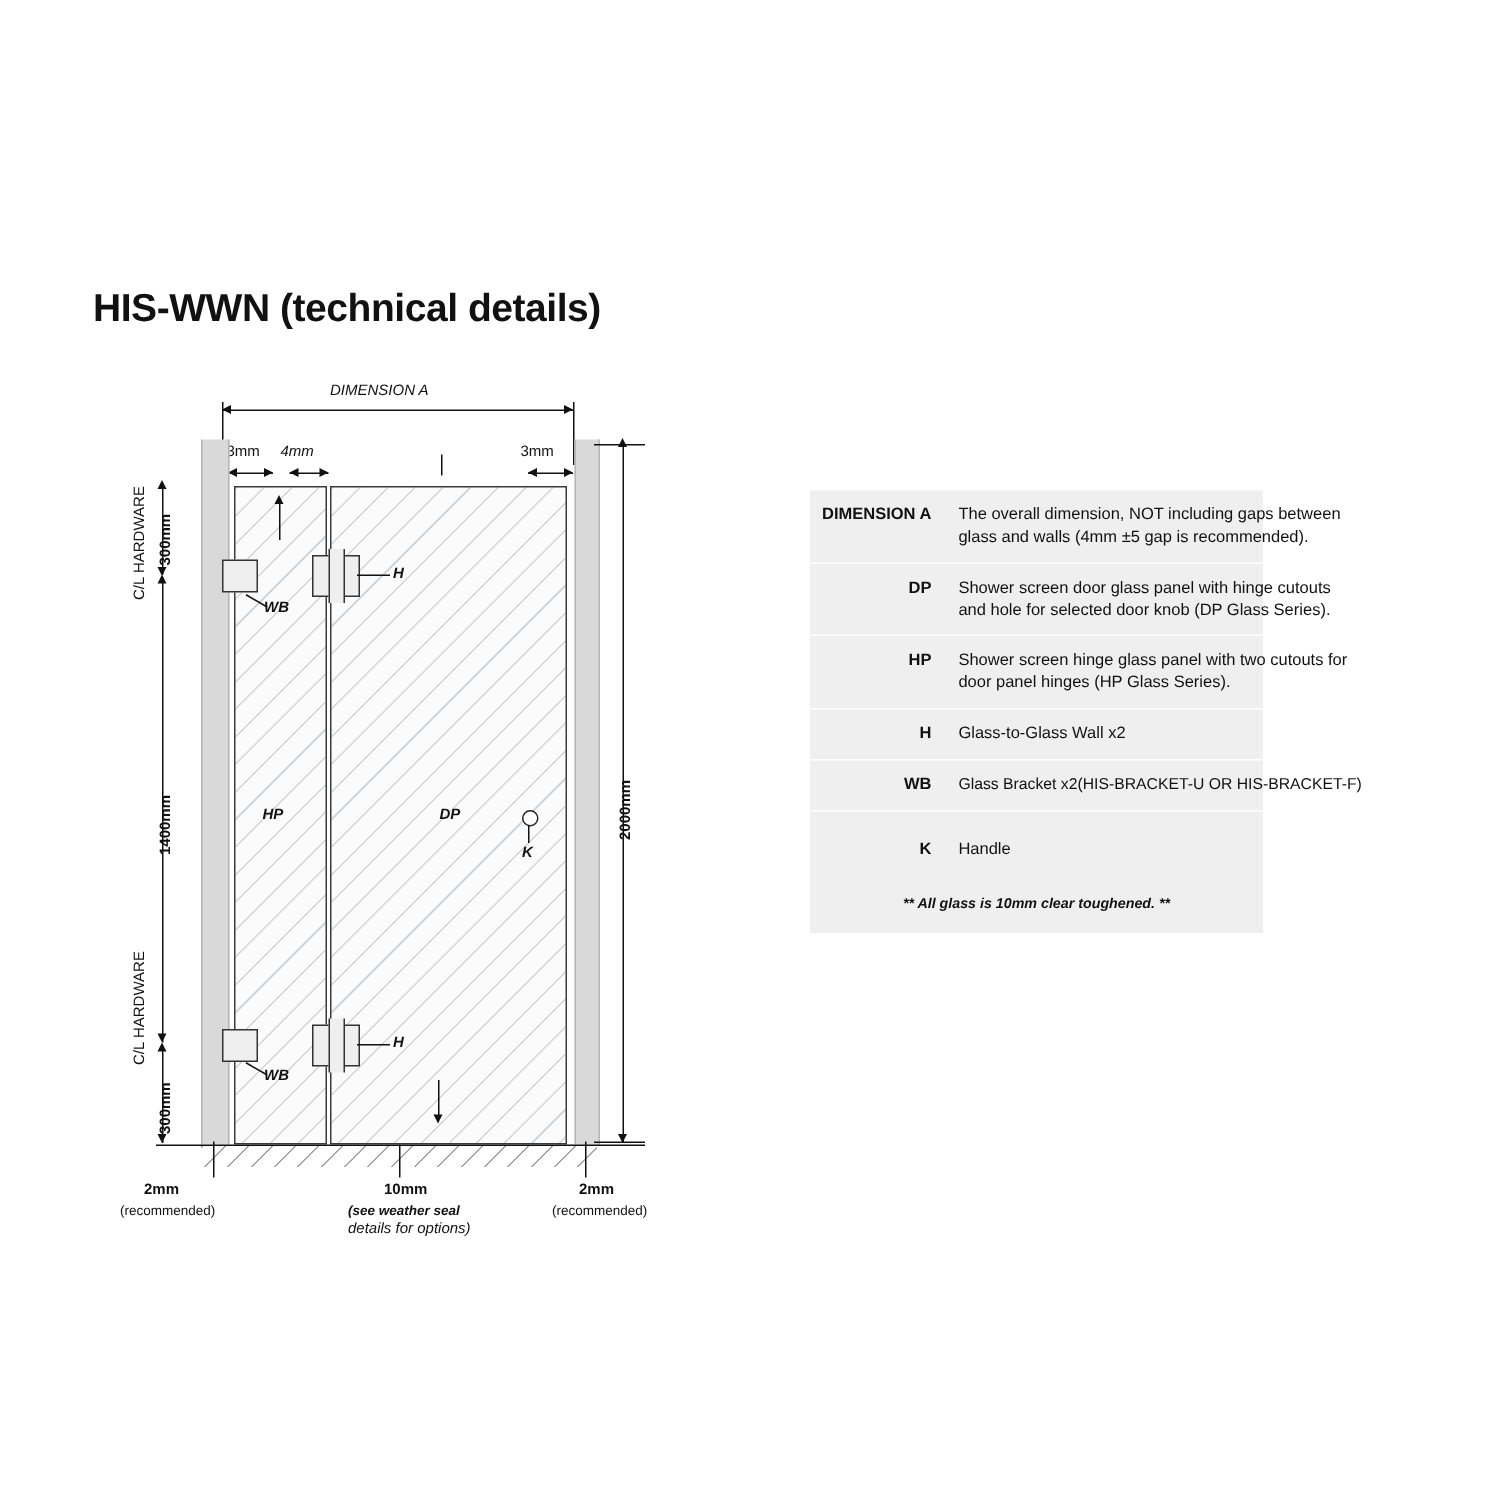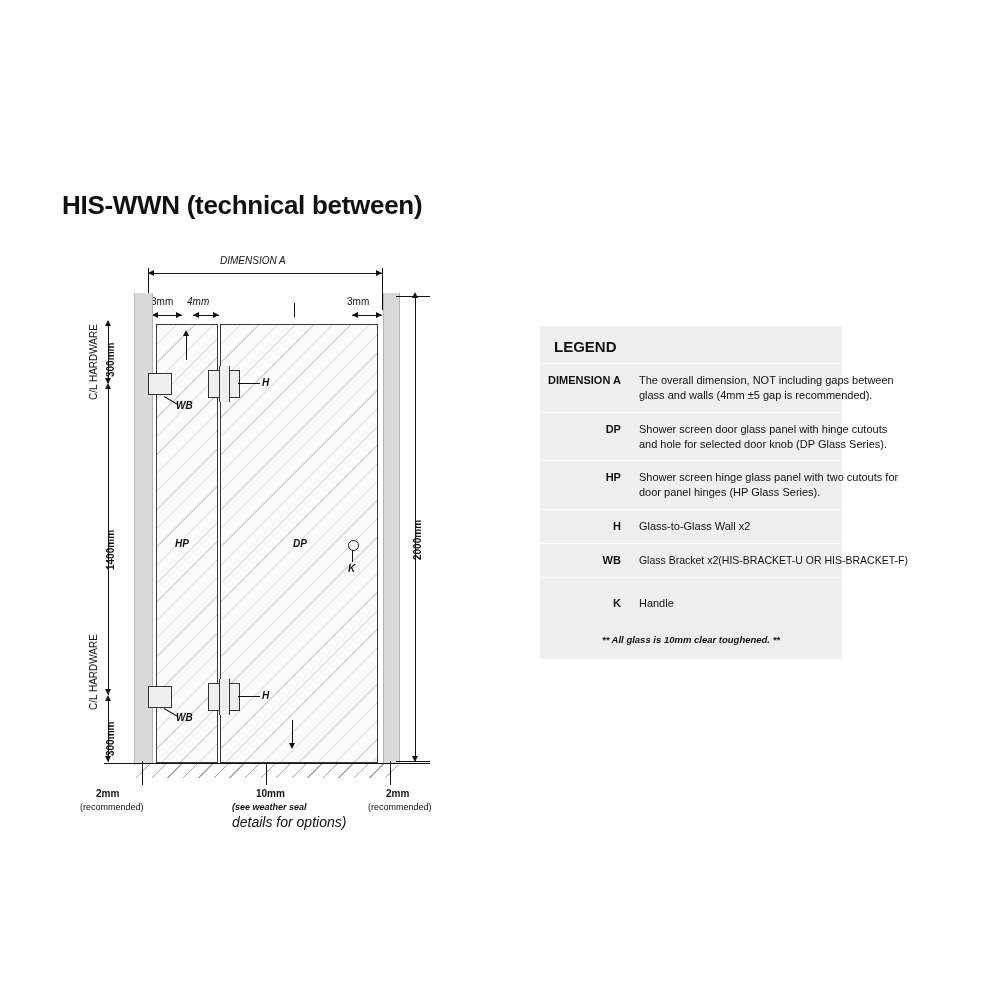--- a/index.html
+++ b/index.html
@@ -184,21 +184,21 @@
     font-style: italic;
     font-weight: bold;
     color: #111;
   }
 </style>
 </head>
 <body>
 
 <div class="page">
 
-  <div id="title">HIS-WWN (technical between)</div>
+  <div id="title">HIS-WWN (technical details)</div>
 
   <div class="drawing">
 
     <div class="lbl i" style="left:160px; top:15px;">DIMENSION A</div>
     <div class="hline" style="left:88px; top:33px; width:234px;"></div>
     <div class="arrowL" style="left:88px; top:30px;"></div>
     <div class="arrowR" style="left:316px; top:30px;"></div>
     <div class="vline" style="left:88px; top:28px; height:42px;"></div>
     <div class="vline" style="left:322px; top:28px; height:42px;"></div>
 
@@ -280,28 +280,27 @@
 
     <div class="vline" style="left:82px; top:521px; height:24px;"></div>
     <div class="vline" style="left:330px; top:521px; height:24px;"></div>
     <div class="vline" style="left:206px; top:523px; height:22px;"></div>
 
     <div class="lbl b" style="left:36px; top:548px;">2mm</div>
     <div class="lbl" style="left:20px; top:562px; font-size:9px;">(recommended)</div>
 
     <div class="lbl b" style="left:196px; top:548px;">10mm</div>
     <div class="lbl i" style="left:172px; top:562px; font-size:9px;font-weight:bold;">(see weather seal</div>
-    <div class="lbl i" style="left:172px; top:574px; font-size:14px;text-align:right;">details for options)</div>
+    <div class="lbl i" style="left:172px; top:574px; font-size:10px;text-align:right;">details for options)</div>
 
     <div class="lbl b" style="left:326px; top:548px;">2mm</div>
     <div class="lbl" style="left:308px; top:562px; font-size:9px;">(recommended)</div>
   </div>
 
   <div class="legend">
-    <div class="legend-title">LEGEND</div>
     <table>
       <tbody>
         <tr>
           <td class="key">DIMENSION A</td>
           <td class="desc">The overall dimension, NOT including gaps between glass and walls (4mm ±5 gap is recommended).</td>
         </tr>
         <tr>
           <td class="key">DP</td>
           <td class="desc">Shower screen door glass panel with hinge cutouts and hole for selected door knob (DP Glass Series).</td>
         </tr>

